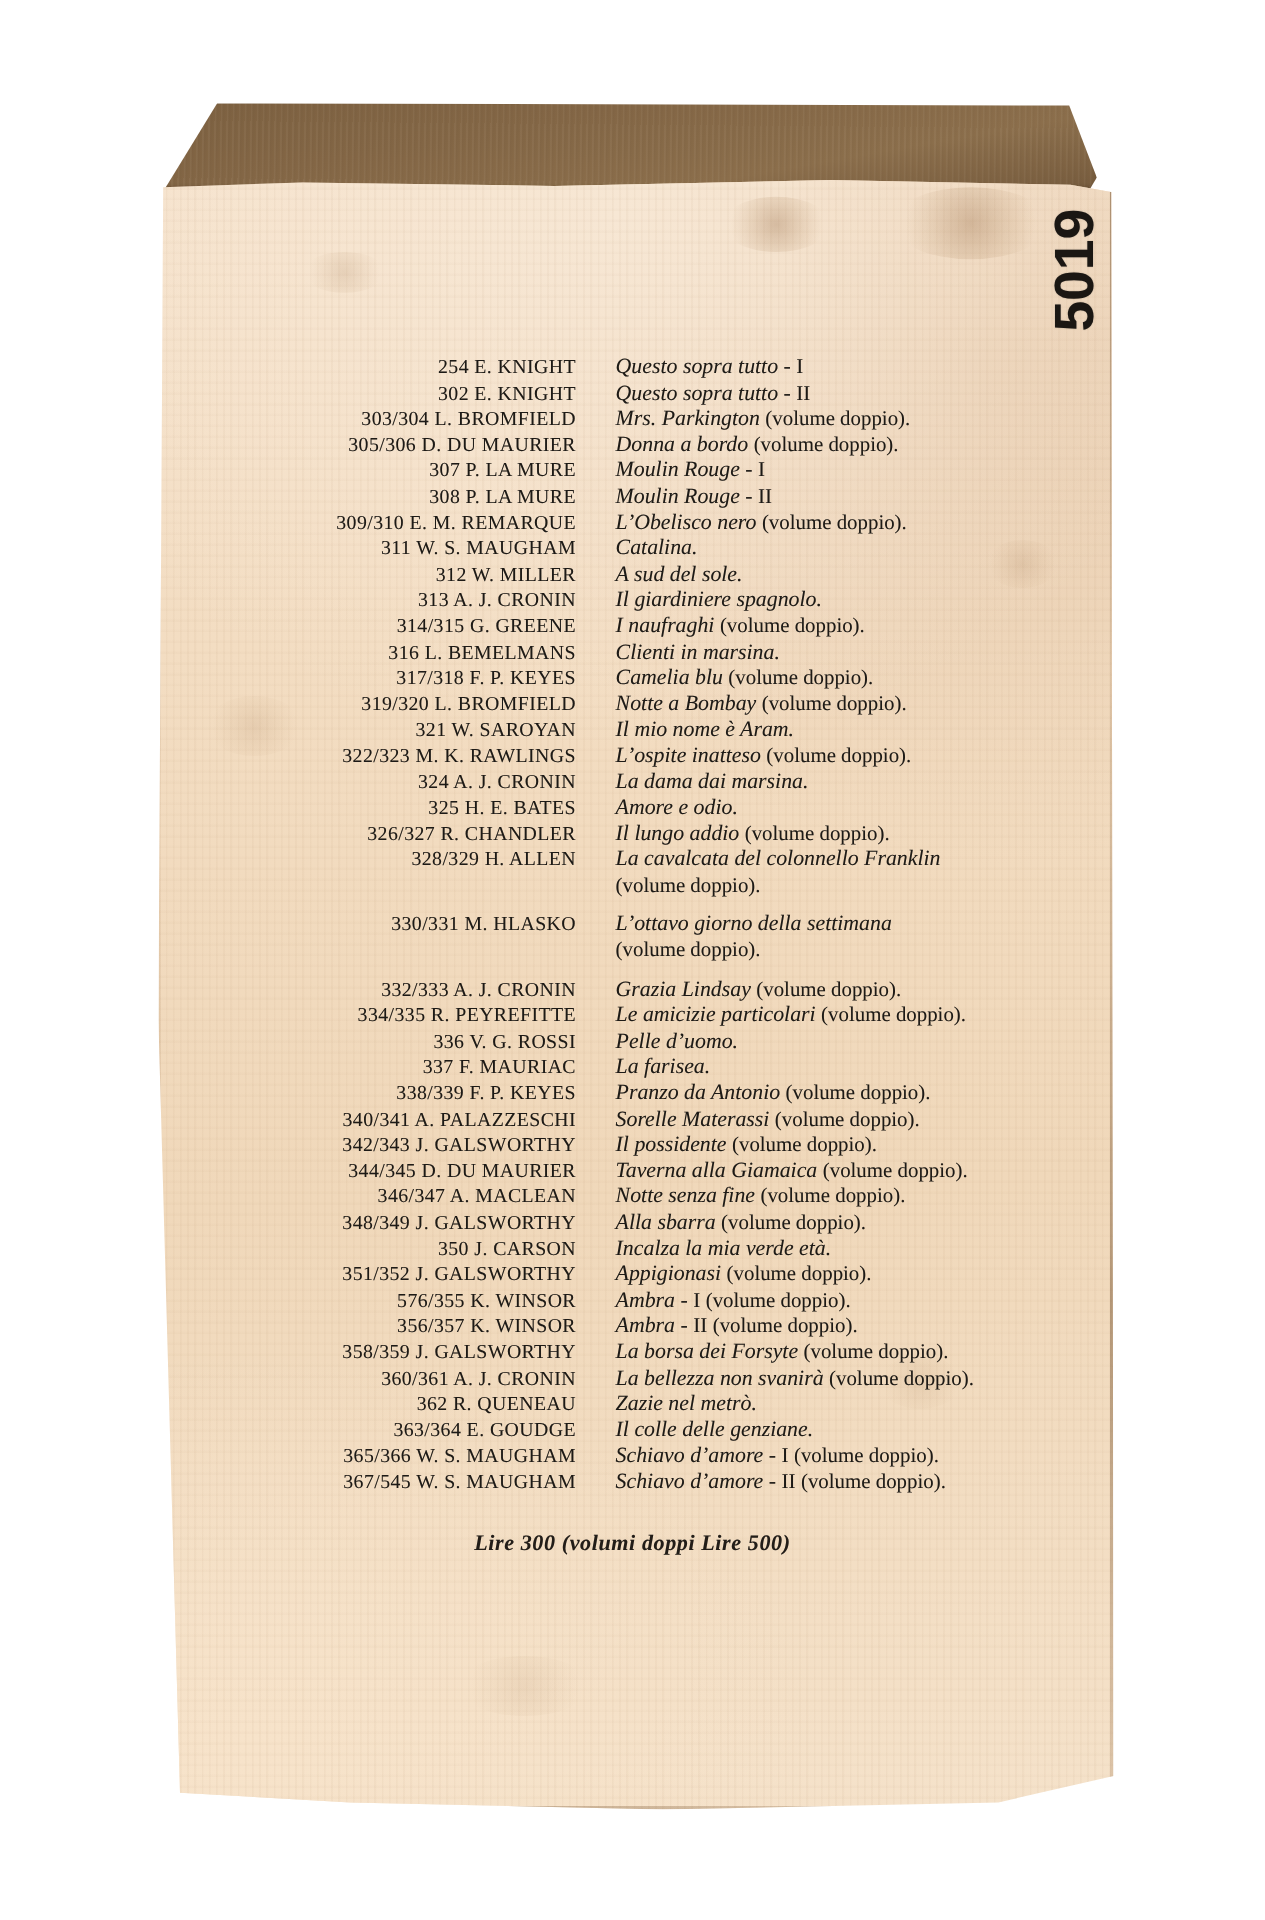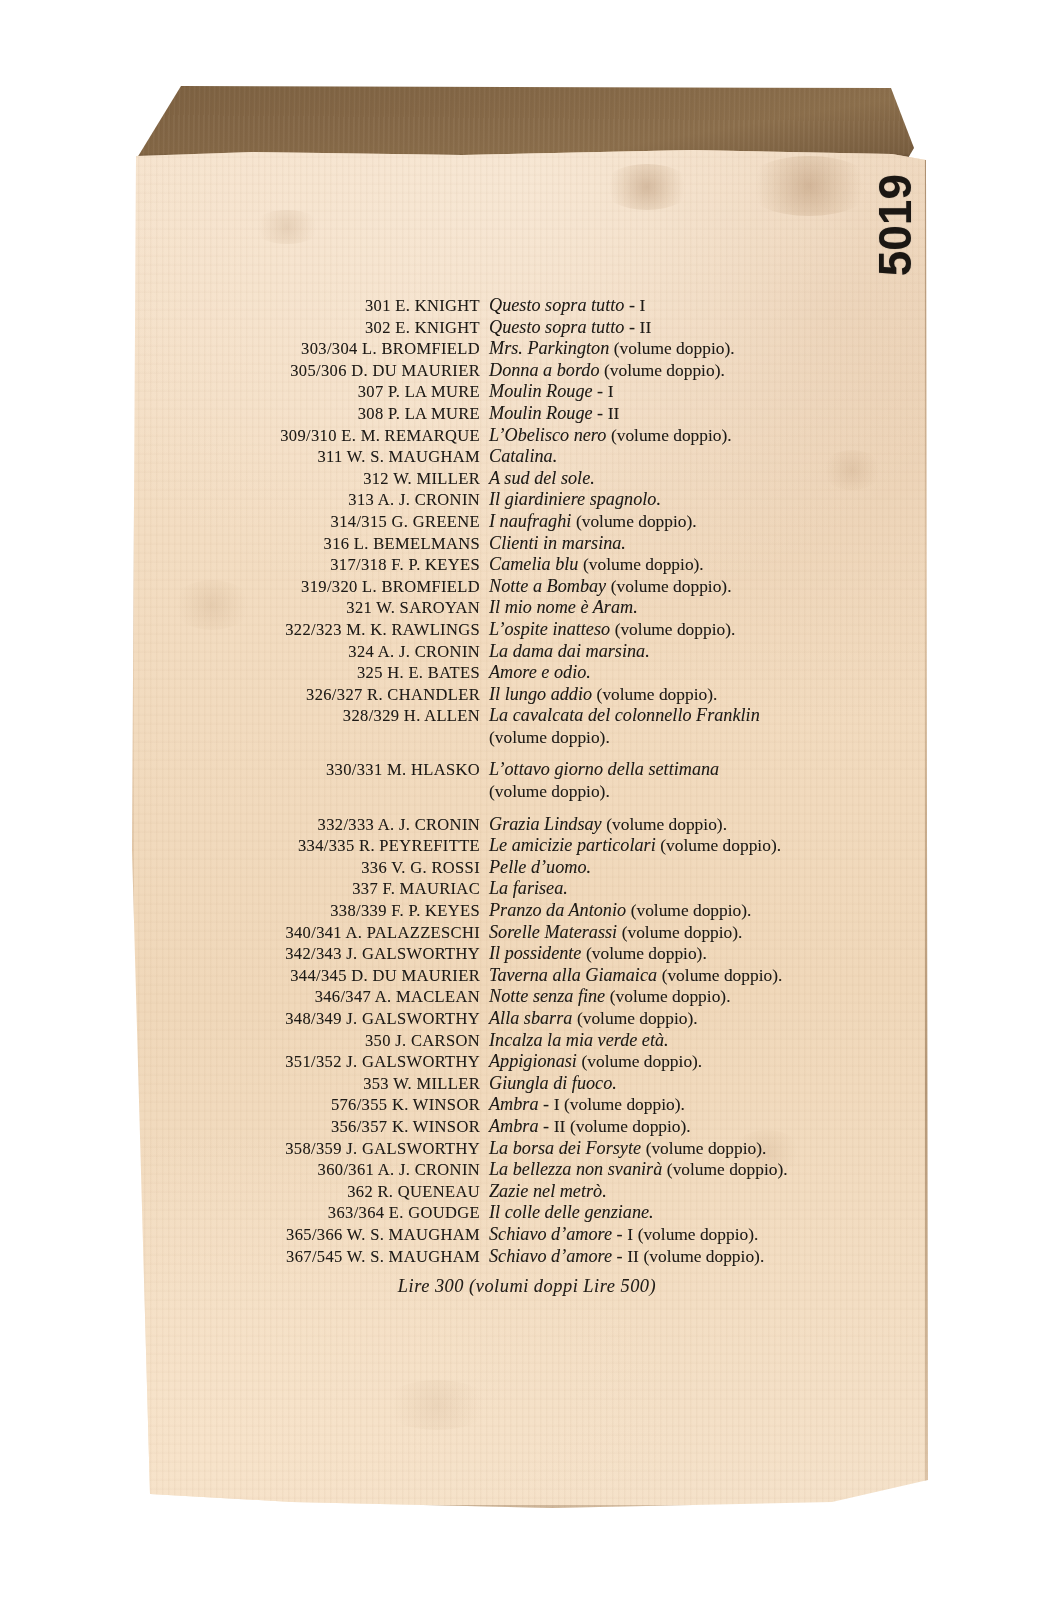--- a/index.html
+++ b/index.html
@@ -128,20 +128,21 @@
     letter-spacing: .35px;
     white-space: nowrap;
     text-shadow: 0 0 .4px rgba(0,0,0,.25);
   }
   .title {
     flex: 1 1 auto;
     font-size: 18.2px;
     font-style: italic;
     white-space: nowrap;
     text-shadow: 0 0 .4px rgba(0,0,0,.22);
+    margin-left: 24px;
   }
   .title .rom {
     font-style: normal;
     font-size: 17.4px;
   }
   .title .sc {
     font-style: normal;
     font-variant: small-caps;
     font-size: 17.6px;
   }
@@ -157,20 +158,21 @@
     position: absolute;
     left: 0;
     top: 1126px;
     width: 790px;
     text-align: center;
     font-size: 18.4px;
     font-style: italic;
     letter-spacing: .5px;
     color: #221d18;
     text-shadow: 0 0 .4px rgba(0,0,0,.22);
+    font-weight: bold;
   }
 </style>
 </head>
 <body>
 
 <div id="scene">
 
   <div class="book-top-edge">
     <div class="top-edge-grain"></div>
   </div>
@@ -187,21 +189,21 @@
     <div class="foxing" style="left:250px; top:1230px; width:110px; height:50px; opacity:.3;"></div>
 
     <div class="edge-left"></div>
     <div class="edge-right"></div>
     <div class="edge-bottom"></div>
 
     <div class="code-number">5019</div>
 
     <div class="catalogue" id="catalogue-list">
         <div class="entry">
-          <div class="ref">301 E. KNIGHT</div>
+          <div class="ref">254 E. KNIGHT</div>
           <div class="title">Questo sopra tutto - <span class="sc">I</span></div>
         </div>
         <div class="entry">
           <div class="ref">302 E. KNIGHT</div>
           <div class="title">Questo sopra tutto - <span class="sc">II</span></div>
         </div>
         <div class="entry">
           <div class="ref">303/304 L. BROMFIELD</div>
           <div class="title">Mrs. Parkington <span class="rom">(volume doppio).</span></div>
         </div>
@@ -329,24 +331,20 @@
         </div>
         <div class="entry">
           <div class="ref">350 J. CARSON</div>
           <div class="title">Incalza la mia verde età.</div>
         </div>
         <div class="entry">
           <div class="ref">351/352 J. GALSWORTHY</div>
           <div class="title">Appigionasi <span class="rom">(volume doppio).</span></div>
         </div>
         <div class="entry">
-          <div class="ref">353 W. MILLER</div>
-          <div class="title">Giungla di fuoco.</div>
-        </div>
-        <div class="entry">
           <div class="ref">576/355 K. WINSOR</div>
           <div class="title">Ambra - <span class="sc">I</span> <span class="rom">(volume doppio).</span></div>
         </div>
         <div class="entry">
           <div class="ref">356/357 K. WINSOR</div>
           <div class="title">Ambra - <span class="sc">II</span> <span class="rom">(volume doppio).</span></div>
         </div>
         <div class="entry">
           <div class="ref">358/359 J. GALSWORTHY</div>
           <div class="title">La borsa dei Forsyte <span class="rom">(volume doppio).</span></div>

